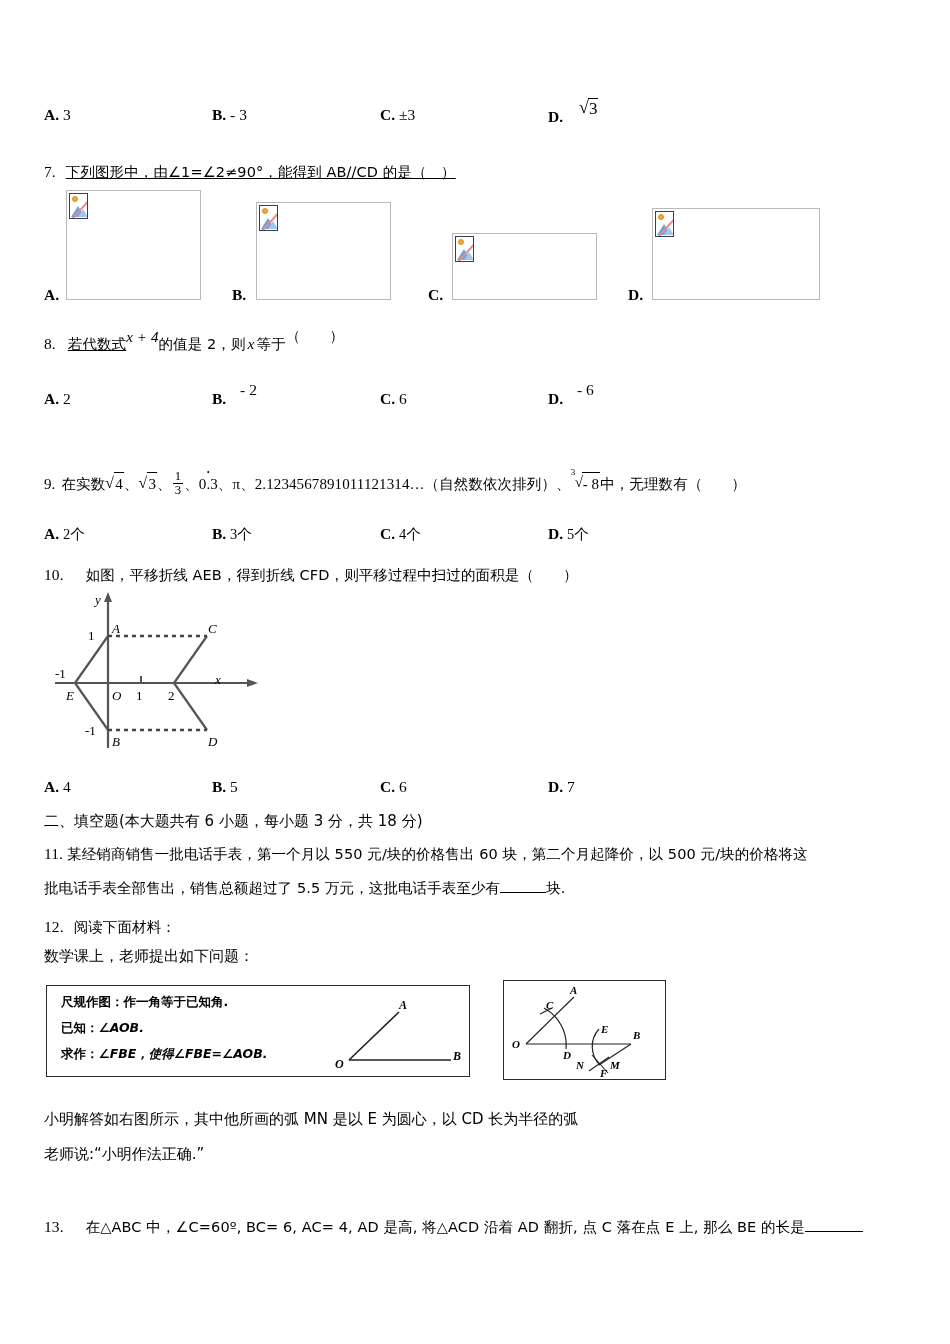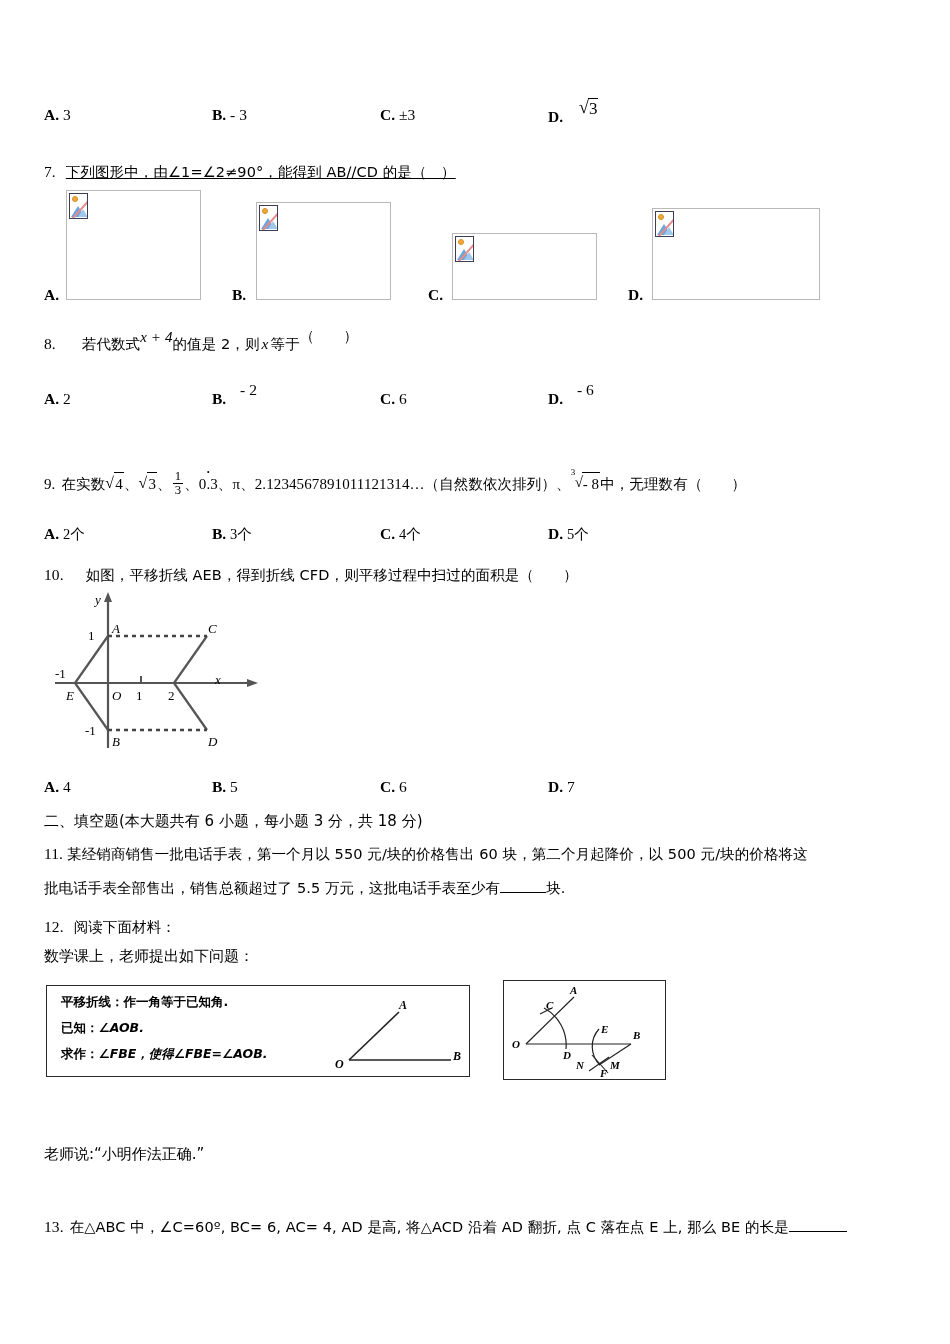--- a/index.html
+++ b/index.html
@@ -278,21 +278,21 @@
       <div class="sun"></div>
       <div class="mtn"></div>
       <div class="mtn2"></div>
       <div class="slash"></div>
     </div>
   </div>
   <span class="opt-tag" style="left:628px; top:286px;">D.</span>
 
   <div class="abs q-text" style="left:44px; top:332px;">
     <span class="q-num">8.</span>
-    <span class="cn" style="margin-left:22px;">若代数式</span><span class="ital" style="font-size:15px;position:relative;top:-7px;">x + 4</span><span class="cn">的值是 2，则</span><span class="ital" style="margin:0 2px;">x</span><span class="cn">等于</span><span class="cn" style="position:relative;top:-8px;">（　　）</span>
+    <span class="cn" style="margin-left:8px;text-decoration:underline;">若代数式</span><span class="ital" style="font-size:15px;position:relative;top:-7px;">x + 4</span><span class="cn">的值是 2，则</span><span class="ital" style="margin:0 2px;">x</span><span class="cn">等于</span><span class="cn" style="position:relative;top:-8px;">（　　）</span>
   </div>
 
   <div class="opt-row" style="top:390px;">
     <span class="opt c1">
       <span class="lbl">A.</span>
       <span class="val">2</span>
     </span>
     <span class="opt c2">
       <span class="lbl">B.</span>
       <span class="val" style="position:relative;top:-9px;margin-left:10px;">- 2</span>
@@ -403,21 +403,21 @@
     <span class="cn">批电话手表全部售出，销售总额超过了 5.5 万元，这批电话手表至少有</span><span class="blank-line" style="width:46px;height:13px;"></span><span class="cn">块.</span>
   </div>
 
   <div class="abs q-text" style="left:44px; top:915px;">
     <span class="q-num">12.</span>
     <span class="cn" style="margin-left:6px;">阅读下面材料：</span>
   </div>
   <div class="abs cn" style="left:44px; top:947px; font-size:15px;">数学课上，老师提出如下问题：</div>
 
   <div class="figbox" style="left:46px; top:985px; width:424px; height:92px;">
-    <div class="figtext" style="left:14px; top:8px;">平移折线：作一角等于已知角.</div>
+    <div class="figtext" style="left:14px; top:8px;">尺规作图：作一角等于已知角.</div>
     <div class="figtext" style="left:14px; top:34px;">
       <span>已知：</span><span class="ital">∠AOB.</span>
     </div>
     <div class="figtext" style="left:14px; top:60px;">
       <span>求作：</span><span class="ital">∠FBE，使得∠FBE=∠AOB.</span>
     </div>
 
     <svg style="position:absolute; left:282px; top:8px;" width="136" height="80" viewBox="0 0 136 80">
       <line x1="20" y1="66" x2="70" y2="18" stroke="#222" stroke-width="1.6"></line>
       <line x1="20" y1="66" x2="122" y2="66" stroke="#222" stroke-width="1.6"></line>
@@ -450,19 +450,20 @@
       <text x="8" y="67" font-size="11" font-style="italic" font-weight="bold" font-family="Liberation Serif, serif">O</text>
       <text x="59" y="78" font-size="11" font-style="italic" font-weight="bold" font-family="Liberation Serif, serif">D</text>
       <text x="97" y="52" font-size="11" font-style="italic" font-weight="bold" font-family="Liberation Serif, serif">E</text>
       <text x="129" y="58" font-size="11" font-style="italic" font-weight="bold" font-family="Liberation Serif, serif">B</text>
       <text x="72" y="88" font-size="11" font-style="italic" font-weight="bold" font-family="Liberation Serif, serif">N</text>
       <text x="96" y="96" font-size="11" font-style="italic" font-weight="bold" font-family="Liberation Serif, serif">F</text>
       <text x="106" y="88" font-size="11" font-style="italic" font-weight="bold" font-family="Liberation Serif, serif">M</text>
     </svg>
   </div>
 
+  <div class="abs cn" style="left:44px; top:1110px; font-size:15px; white-space:nowrap;">小明解答如右图所示，其中他所画的弧 MN 是以 E 为圆心，以 CD 长为半径的弧</div>
   <div class="abs cn" style="left:44px; top:1145px; font-size:15px; white-space:nowrap;">老师说:“小明作法正确.”</div>
 
   <div class="abs q-text" style="left:44px; top:1215px;">
-    <span class="q-num">13.</span><span class="cn" style="margin-left:6px;">在△ABC 中，∠C=60º, BC= 6, AC= 4, AD 是高, 将△ACD 沿着 AD 翻折, 点 C 落在点 E 上, 那么 BE 的长是</span><span class="blank-line" style="width:58px;height:13px;"></span>
+    <span class="q-num">13.</span><span class="cn" style="margin-left:22px;">在△ABC 中，∠C=60º, BC= 6, AC= 4, AD 是高, 将△ACD 沿着 AD 翻折, 点 C 落在点 E 上, 那么 BE 的长是</span><span class="blank-line" style="width:58px;height:13px;"></span>
   </div>
 
 </div>
 
 </body></html>

